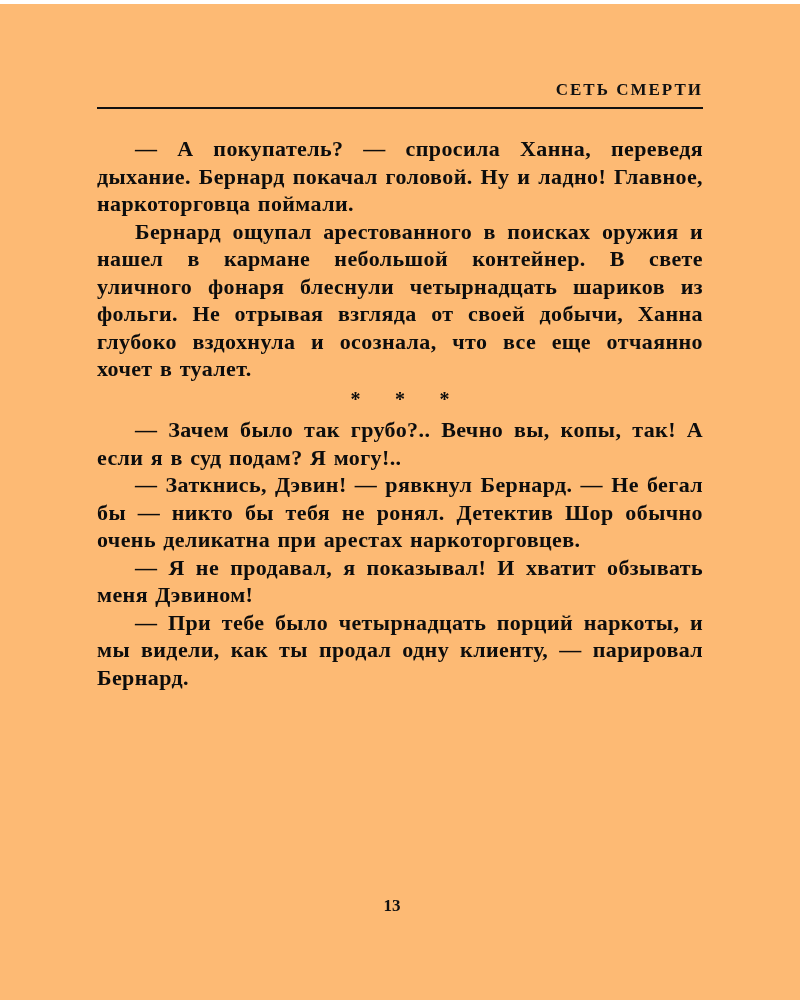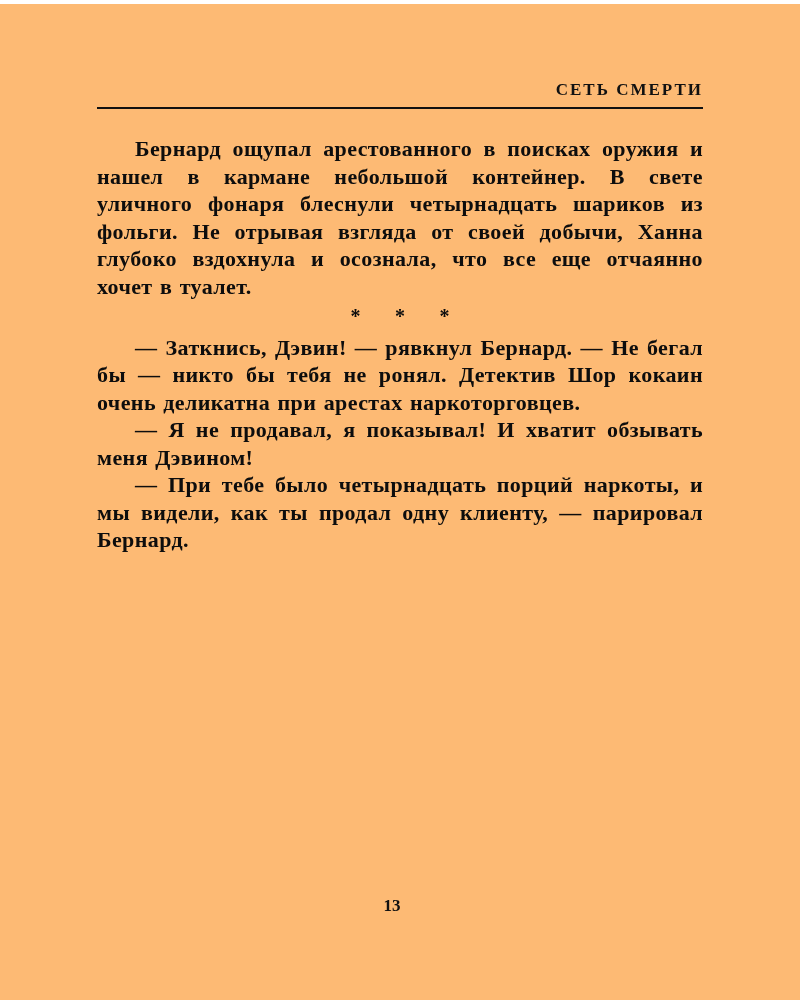--- a/index.html
+++ b/index.html
@@ -69,25 +69,27 @@
 <body>
 
 <div class="page">
 
   <header>
     <div class="running-title">СЕТЬ СМЕРТИ</div>
     <div class="header-rule"></div>
   </header>
 
   <main class="text-block">
+    <p>— А покупатель? — спросила Ханна, переведя дыхание. Бернард покачал головой. Ну и ладно! Главное, наркоторговца поймали.</p>
     <p>Бернард ощупал арестованного в поисках оружия и нашел в кармане небольшой контейнер. В свете уличного фонаря блеснули четырнадцать шариков из фольги. Не отрывая взгляда от своей добычи, Ханна глубоко вздохнула и осознала, что все еще отчаянно хочет в туалет.</p>
 
     <div class="separator">* * *</div>
 
-    <p>— Заткнись, Дэвин! — рявкнул Бернард. — Не бегал бы — никто бы тебя не ронял. Детектив Шор кокаин очень деликатна при арестах наркоторговцев.</p>
+    <p>— Зачем было так грубо?.. Вечно вы, копы, так! А если я в суд подам? Я могу!..</p>
+    <p>— Заткнись, Дэвин! — рявкнул Бернард. — Не бегал бы — никто бы тебя не ронял. Детектив Шор обычно очень деликатна при арестах наркоторговцев.</p>
     <p>— Я не продавал, я показывал! И хватит обзывать меня Дэвином!</p>
     <p>— При тебе было четырнадцать порций наркоты, и мы видели, как ты продал одну клиенту, — парировал Бернард.</p>
   </main>
 
   <footer class="page-footer">
     <span>13</span>
   </footer>
 
 </div>
 

